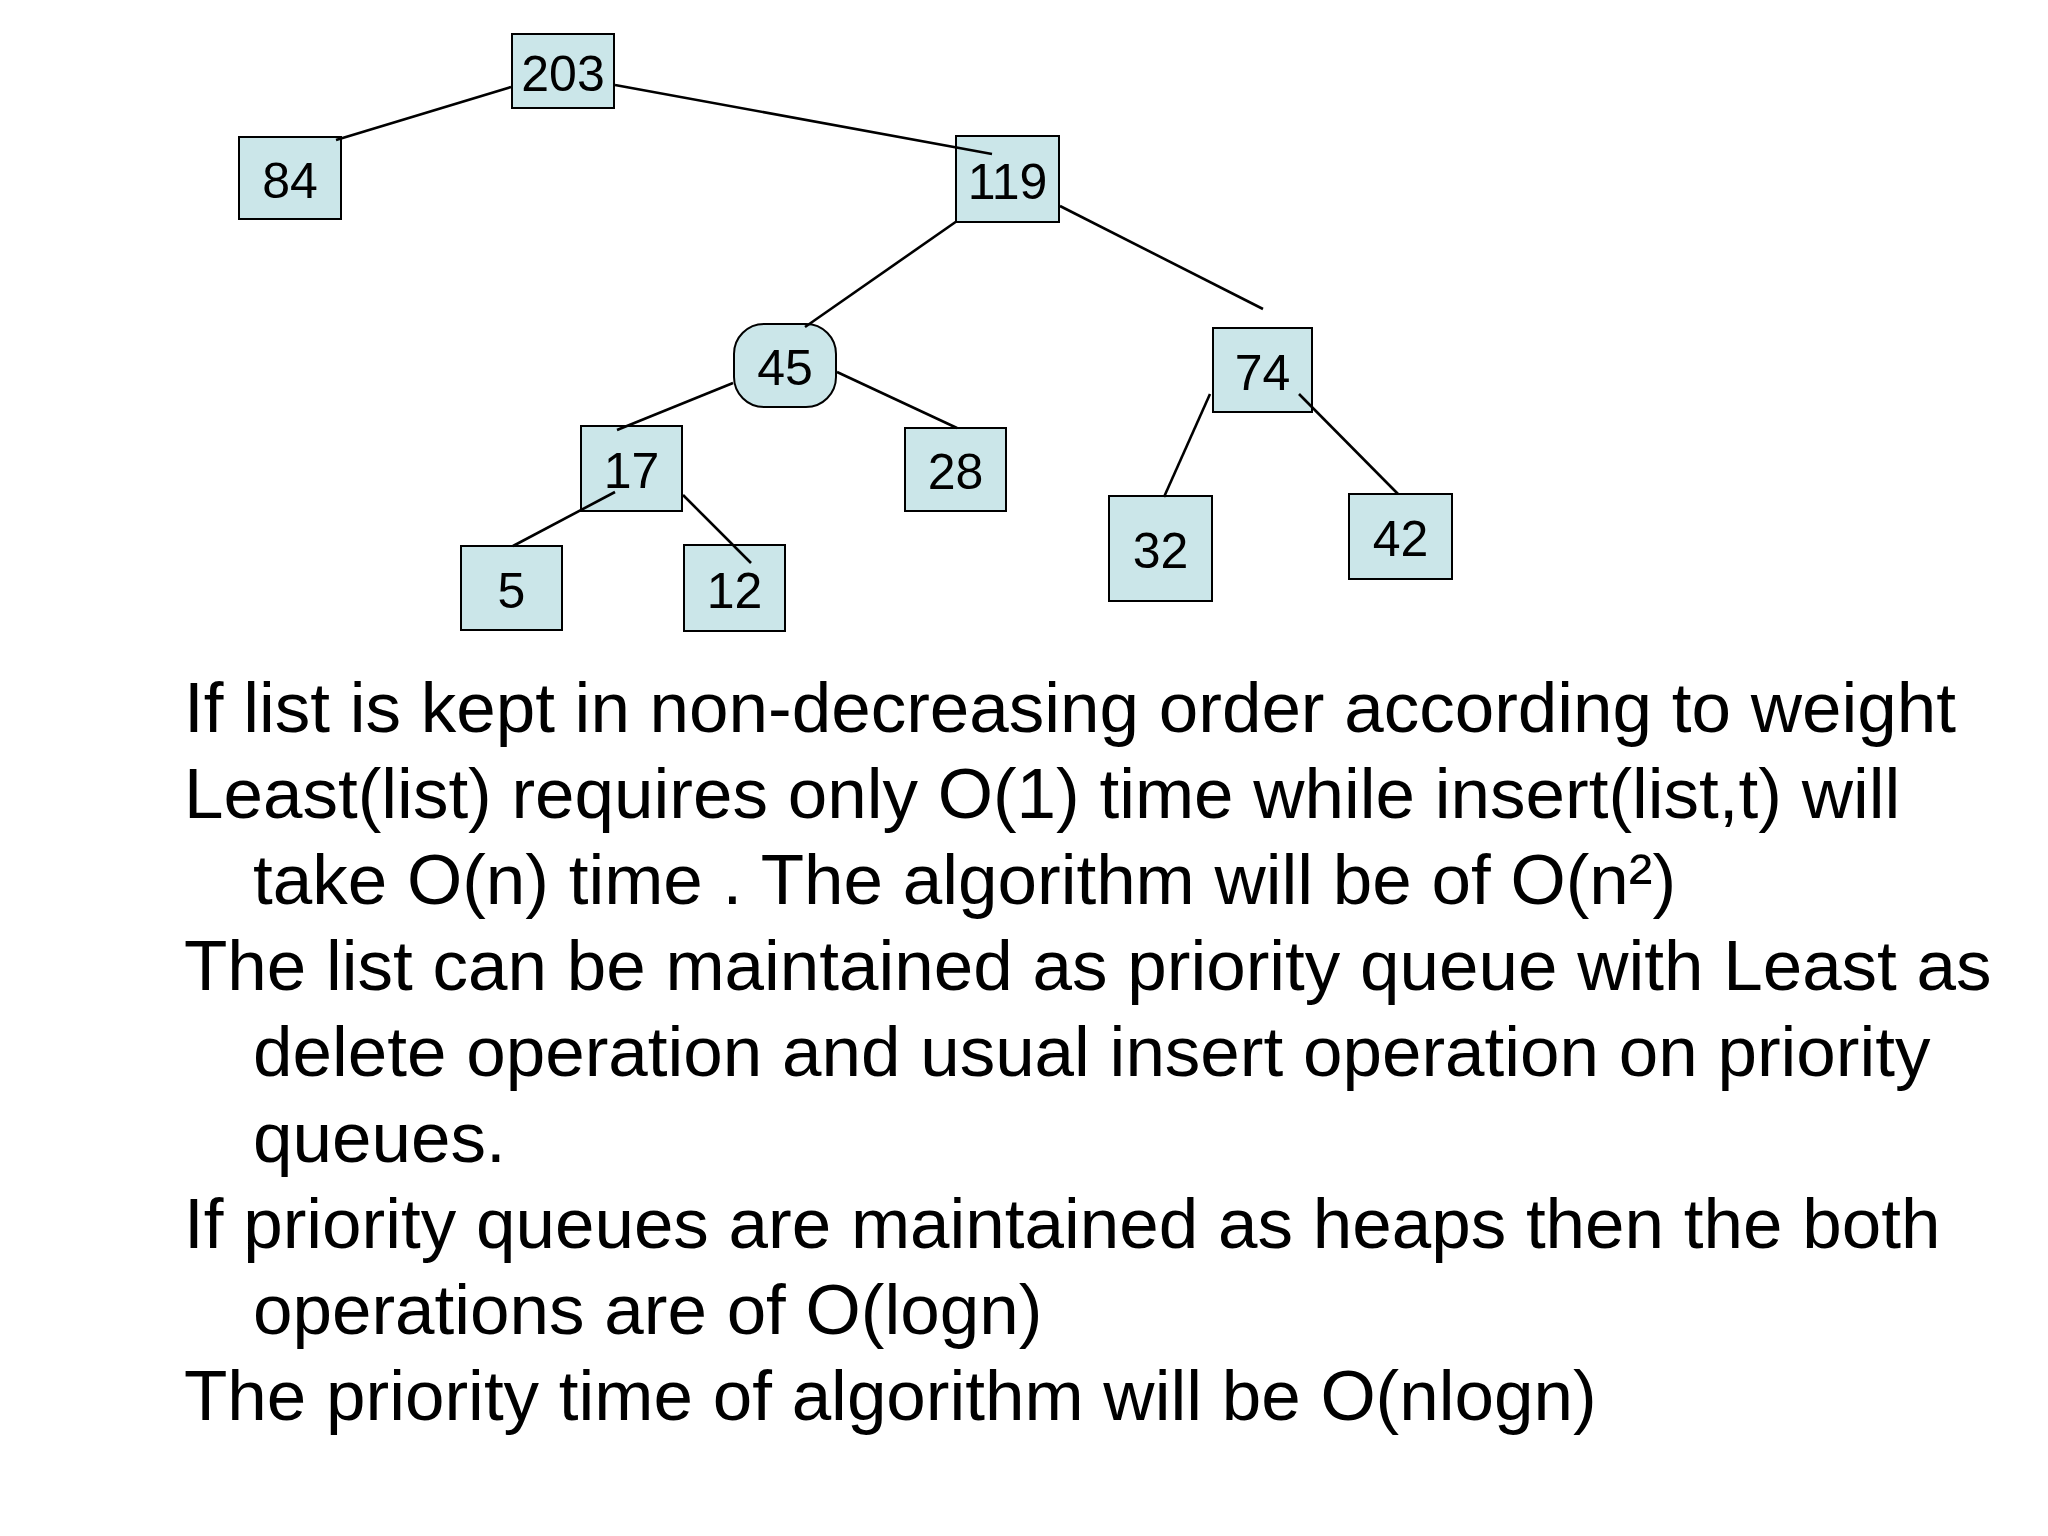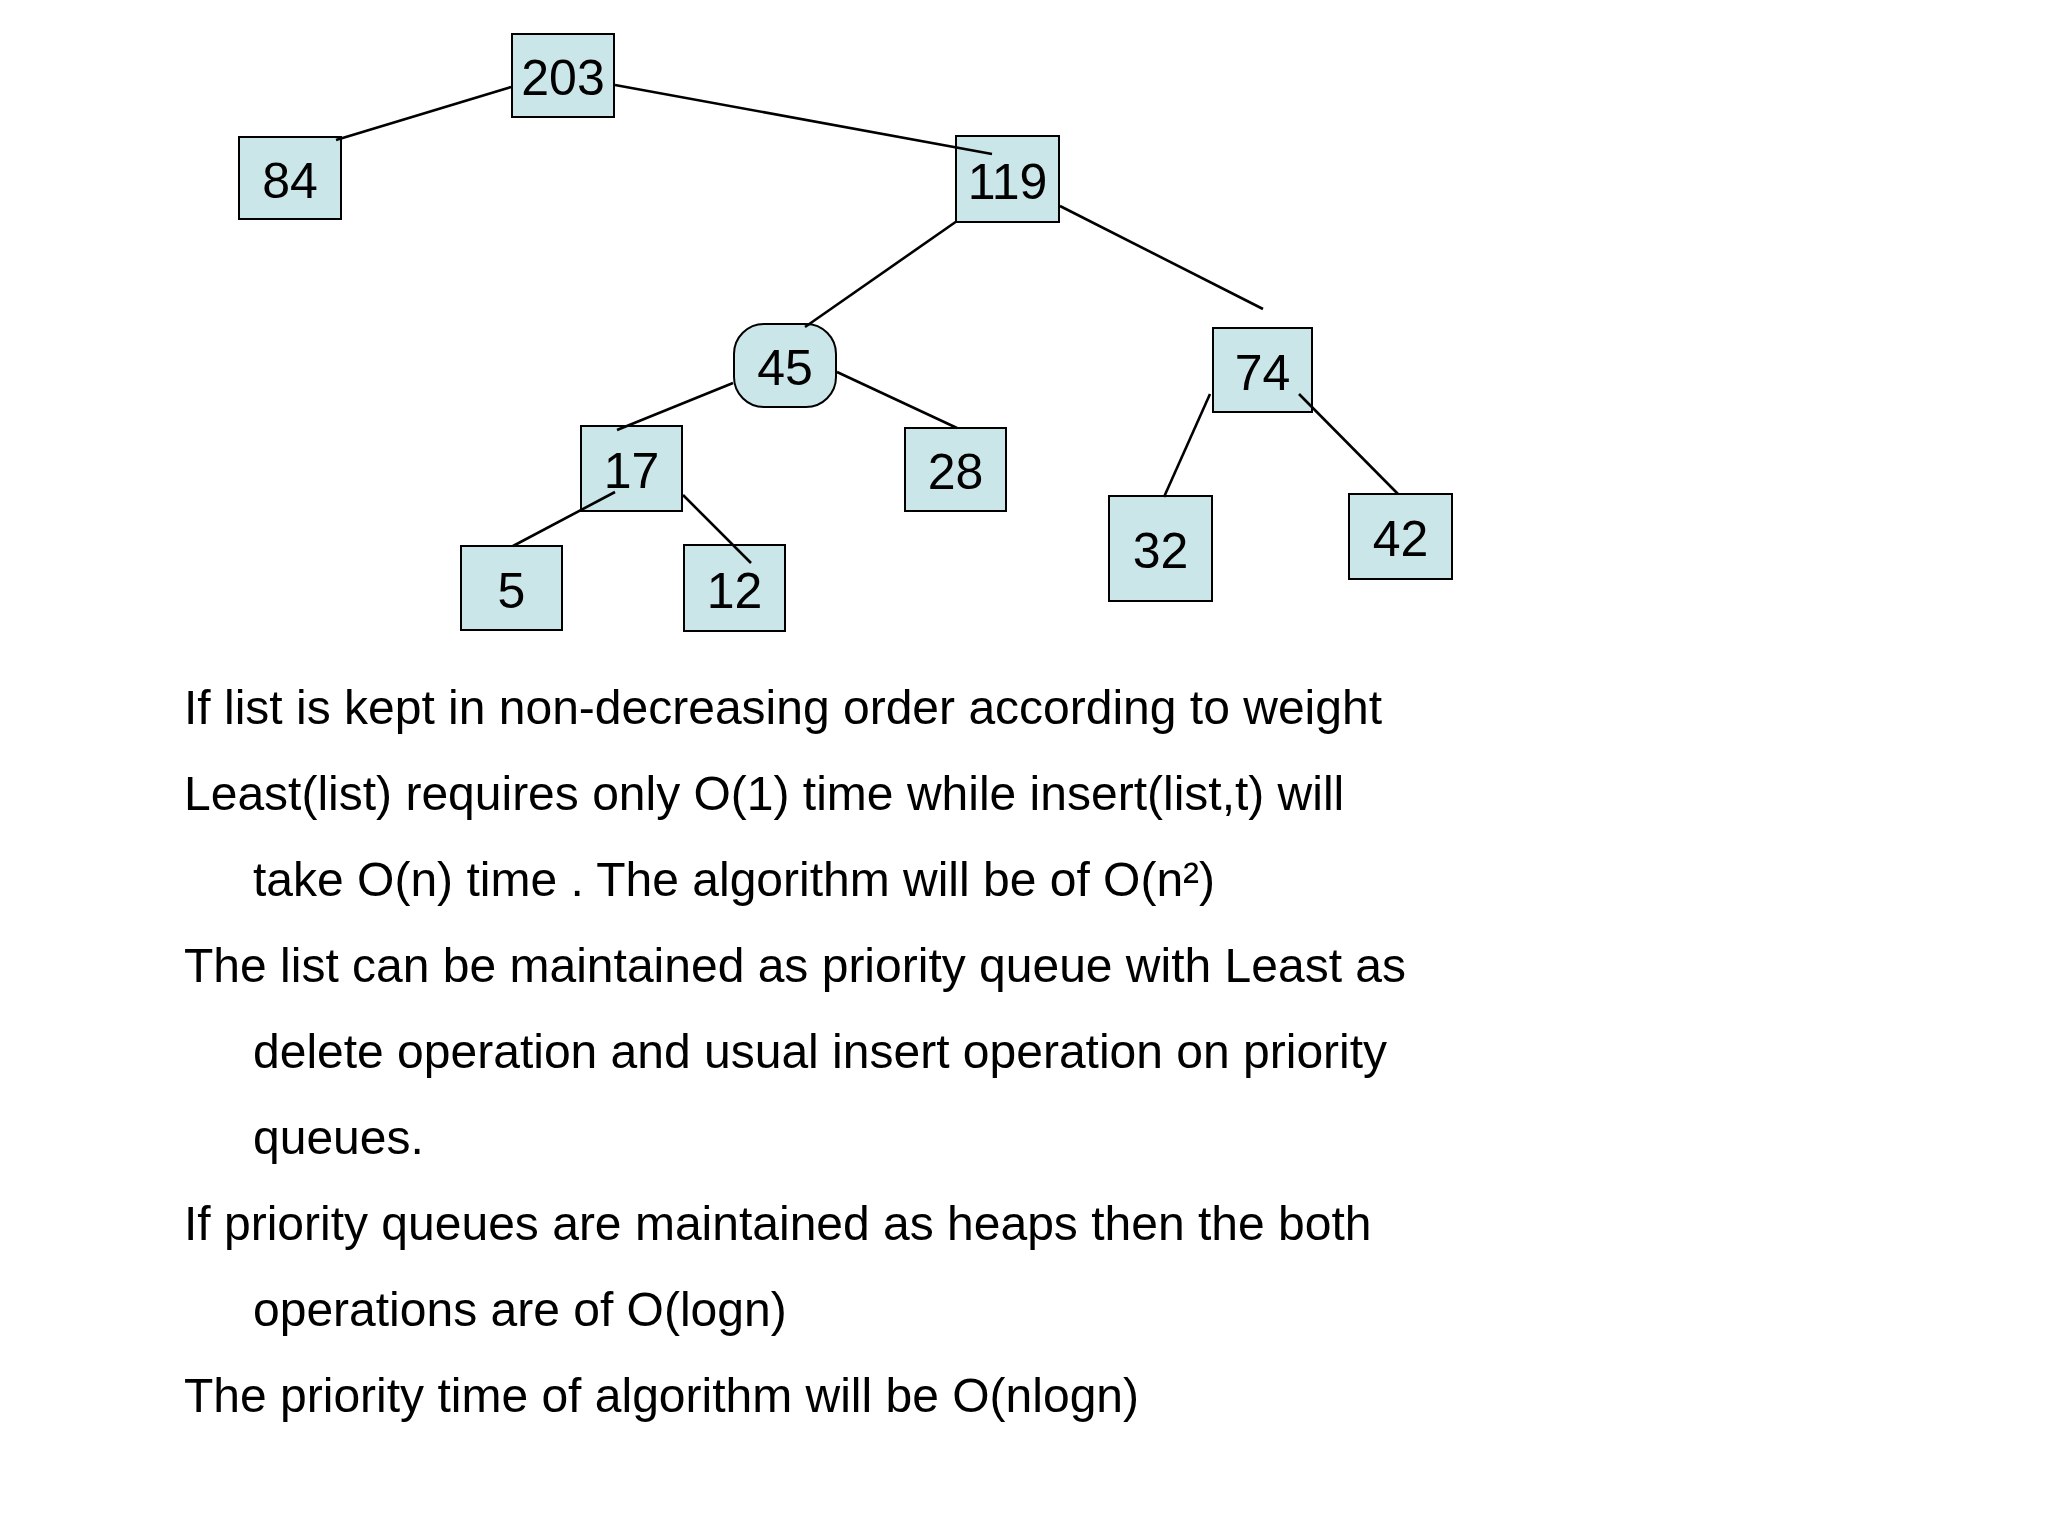--- a/index.html
+++ b/index.html
@@ -25,21 +25,21 @@
   }
   svg.edge-layer{
     position:absolute;left:0;top:0;width:2048px;height:1536px;
     z-index:3;
     pointer-events:none;
   }
   .text-block{
     position:absolute;
     left:184px;
     top:665px;
-    font-size:48px;
+    font-size:71px;
     line-height:86px;
     color:#000000;
     white-space:nowrap;
     z-index:2;
   }
   .text-line{white-space:nowrap;}
   .text-line.indent{margin-left:69px;}
 </style>
 </head>
 <body>
@@ -51,21 +51,21 @@
         <line x1="615" y1="85" x2="992" y2="154" stroke="#000000" stroke-width="2.6"></line>
         <line x1="957" y1="221" x2="805" y2="327" stroke="#000000" stroke-width="2.6"></line>
         <line x1="1060" y1="206" x2="1263" y2="309" stroke="#000000" stroke-width="2.6"></line>
         <line x1="733" y1="383" x2="617" y2="430" stroke="#000000" stroke-width="2.6"></line>
         <line x1="837" y1="372" x2="957" y2="428" stroke="#000000" stroke-width="2.6"></line>
         <line x1="615" y1="492" x2="513" y2="546" stroke="#000000" stroke-width="2.6"></line>
         <line x1="683" y1="495" x2="751" y2="563" stroke="#000000" stroke-width="2.6"></line>
         <line x1="1210" y1="394" x2="1164" y2="497" stroke="#000000" stroke-width="2.6"></line>
         <line x1="1299" y1="394" x2="1398" y2="494" stroke="#000000" stroke-width="2.6"></line>
       </svg>
-  <div class="tree-node" style="left: 511px; top: 33px; width: 104px; height: 85px; background: rgb(203, 230, 233); border-color: rgb(0, 0, 0);">203</div>
+  <div class="tree-node" style="left: 511px; top: 33px; width: 104px; height: 76px; background: rgb(203, 230, 233); border-color: rgb(0, 0, 0);">203</div>
       <div class="tree-node" style="left: 238px; top: 136px; width: 104px; height: 84px; background: rgb(203, 230, 233); border-color: rgb(0, 0, 0);">84</div>
       <div class="tree-node" style="left: 955px; top: 135px; width: 105px; height: 88px; background: rgb(203, 230, 233); border-color: rgb(0, 0, 0);">119</div>
       <div class="tree-node" style="left: 733px; top: 323px; width: 104px; height: 85px; background: rgb(203, 230, 233); border-color: rgb(0, 0, 0); border-radius: 31px;">45</div>
       <div class="tree-node" style="left: 1212px; top: 307px; width: 101px; height: 86px; background: rgb(203, 230, 233); border-color: rgb(0, 0, 0); margin-top: 20px;">74</div>
       <div class="tree-node" style="left: 580px; top: 425px; width: 103px; height: 87px; background: rgb(203, 230, 233); border-color: rgb(0, 0, 0);">17</div>
       <div class="tree-node" style="left: 904px; top: 427px; width: 103px; height: 85px; background: rgb(203, 230, 233); border-color: rgb(0, 0, 0);">28</div>
       <div class="tree-node" style="left: 1108px; top: 495px; width: 105px; height: 107px; background: rgb(203, 230, 233); border-color: rgb(0, 0, 0);">32</div>
       <div class="tree-node" style="left: 1348px; top: 493px; width: 105px; height: 87px; background: rgb(203, 230, 233); border-color: rgb(0, 0, 0);">42</div>
       <div class="tree-node" style="left: 460px; top: 545px; width: 103px; height: 86px; background: rgb(203, 230, 233); border-color: rgb(0, 0, 0);">5</div>
       <div class="tree-node" style="left: 683px; top: 544px; width: 103px; height: 88px; background: rgb(203, 230, 233); border-color: rgb(0, 0, 0);">12</div>

